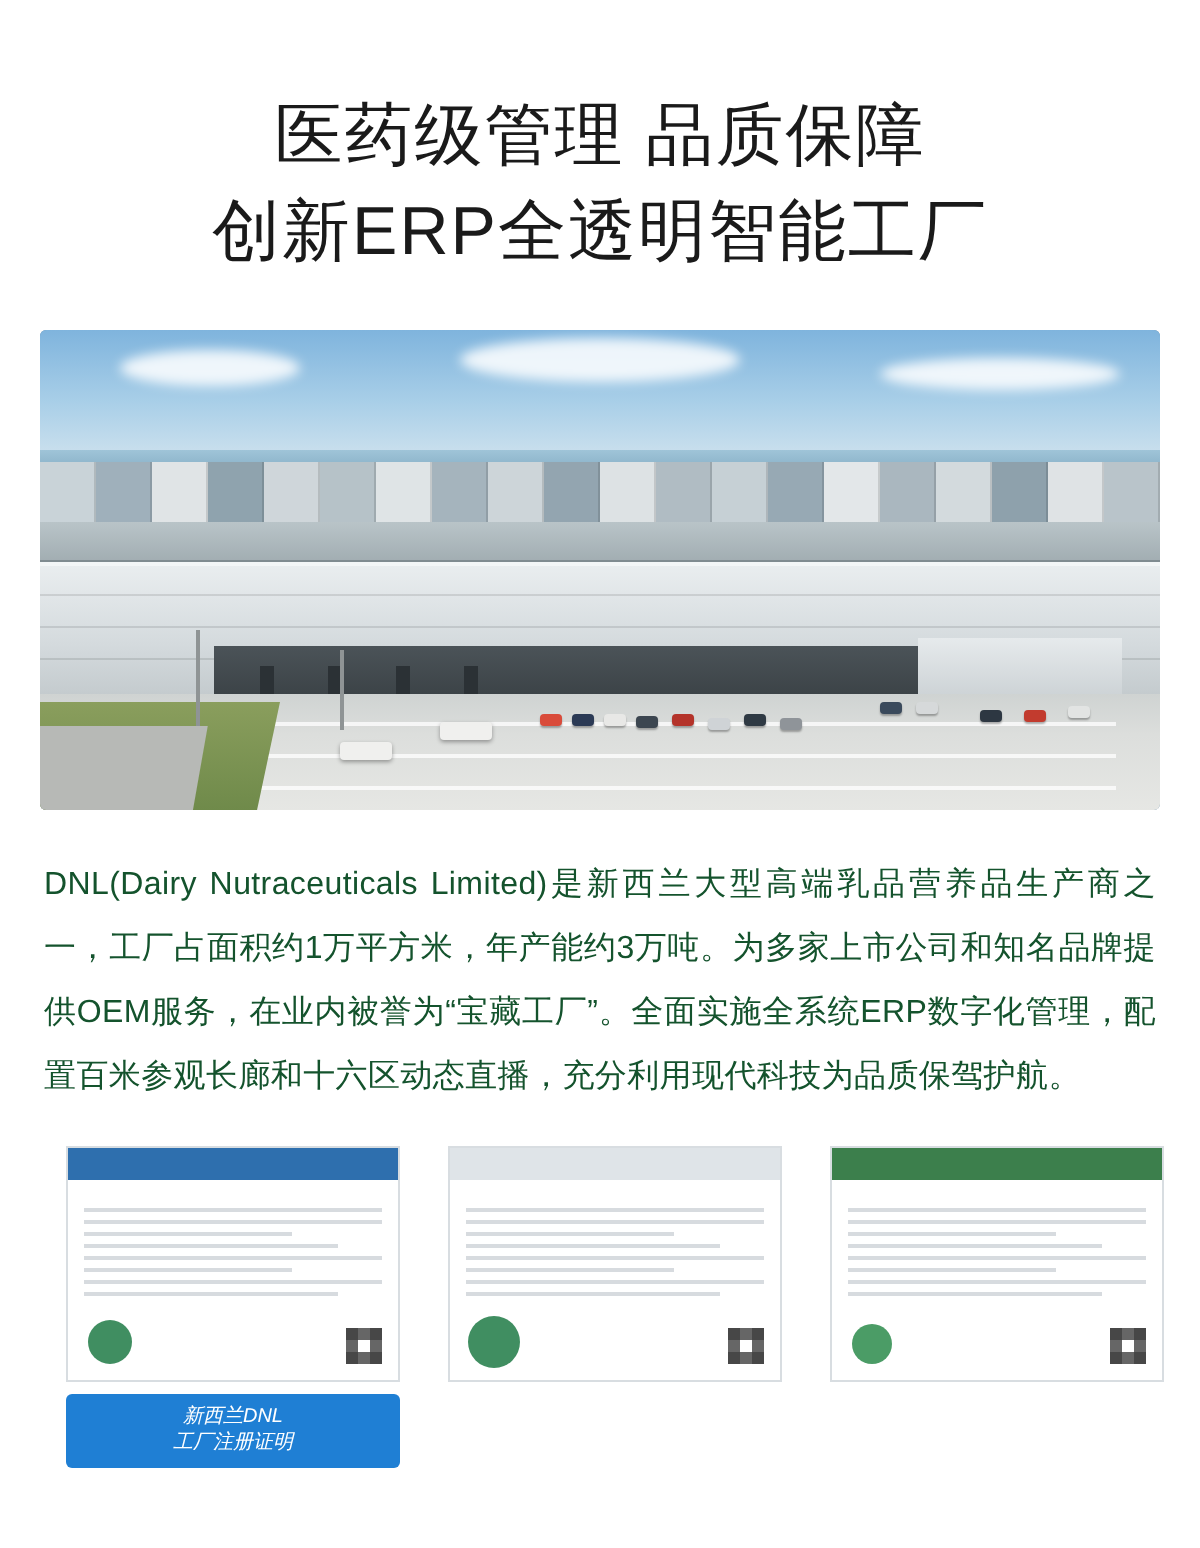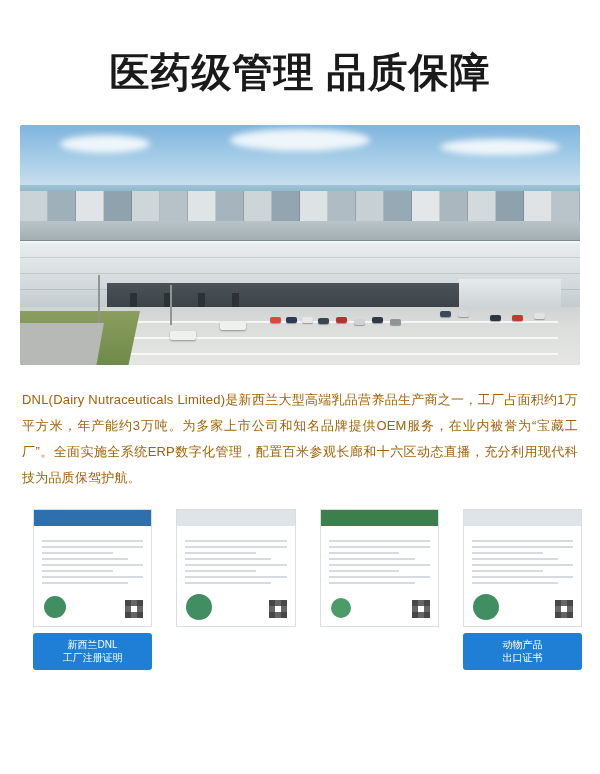--- a/index.html
+++ b/index.html
@@ -15,22 +15,22 @@
     overflow: hidden;
     position: relative;
   }
 
   
   .headline {
     padding: 44px 0 10px 0;
     text-align: center;
   }
   .headline .line {
-    font-size: 40px;
-    font-weight: bold;
+    font-size: 34px;
+    font-weight: normal;
     letter-spacing: 1px;
     color: #1a1a1a;
     line-height: 1.42;
     white-space: nowrap;
   }
 
   
   .hero-wrap {
     margin: 14px 20px 0 20px;
     height: 240px;
@@ -178,32 +178,33 @@
   }
   .pole {
     position: absolute;
     width: 2px;
     background: #8f9495;
   }
 
   
   .para {
     margin: 22px 22px 0 22px;
-    font-size: 13px;
+    font-size: 16px;
     line-height: 2.0;
-    color: #a16207;
+    color: #14532d;
     text-align: justify;
     letter-spacing: 0.2px;
   }
 
   
   .certs {
     margin: 18px 18px 0 33px;
     display: flex;
     gap: 24px;
+    font-style: italic;
   }
   .cert {
     flex: 1 1 0;
     display: flex;
     flex-direction: column;
     align-items: center;
   }
   .cert-img {
     width: 100%;
     height: 118px;
@@ -261,20 +262,21 @@
     align-items: center;
     justify-content: center;
     white-space: pre-line;
   }
 </style>
 </head>
 <body>
 
 <div class="headline">
   <div class="line">医药级管理 品质保障</div>
+  <div class="line">创新ERP全透明智能工厂</div>
 </div>
 
 <div class="hero-wrap">
   <div class="hero">
     <div class="sky"></div>
     <div class="cloud" style="left:40px;top:10px;width:90px;height:18px;"></div>
     <div class="cloud" style="left:210px;top:4px;width:140px;height:22px;"></div>
     <div class="cloud" style="left:420px;top:14px;width:120px;height:16px;"></div>
     <div class="horizon"></div>
 
@@ -400,34 +402,15 @@
           <span></span>
           <span></span>
           <span></span>
         </div>
       <div class="seal" style="left:10px;bottom:8px;width:20px;height:20px;background:#2c8b4b"></div>
       <div class="qr" style="right:8px;bottom:8px;"></div>
     </div>
   </div>
 
 
-  <div class="cert">
-    <div class="cert-img">
-      <div class="topbar" style="background:#dfe4e8"></div>
-      <div class="lines">
-          <span></span>
-          <span></span>
-          <span></span>
-          <span></span>
-          <span></span>
-          <span></span>
-          <span></span>
-          <span></span>
-        </div>
-      <div class="seal" style="left:9px;bottom:6px;width:26px;height:26px;background:#1f7a45"></div>
-      <div class="qr" style="right:8px;bottom:8px;"></div>
-    </div>
-    <div class="cert-label">动物产品
-出口证书</div>
-  </div>
 
 
 </div>
 
 </body></html>

